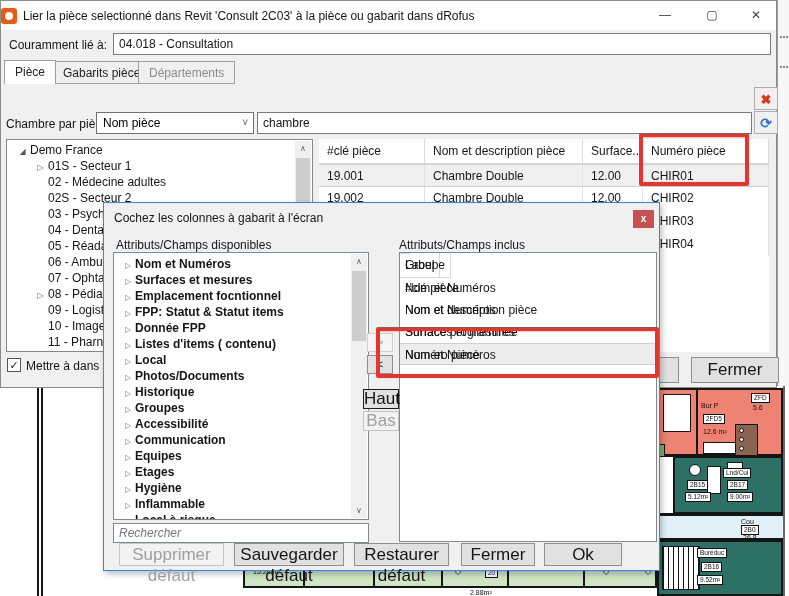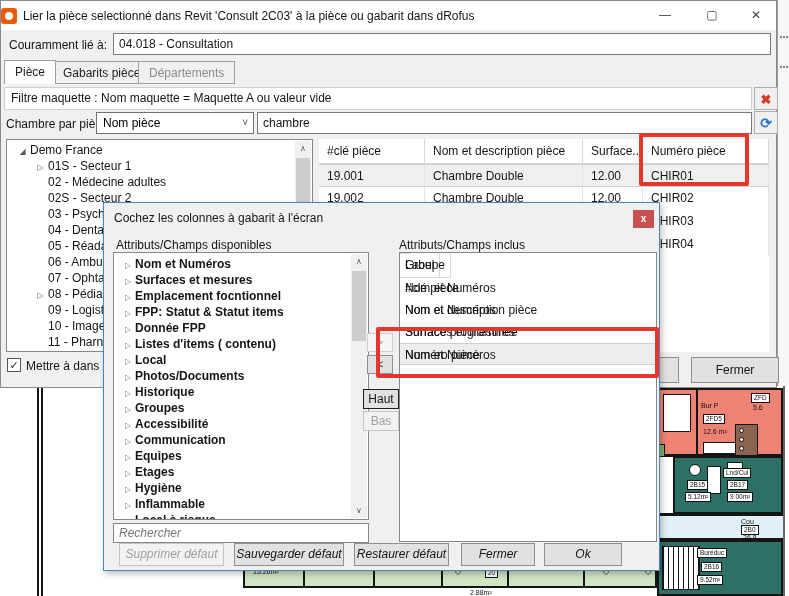--- a/index.html
+++ b/index.html
@@ -72,42 +72,42 @@
 
   
   .rtable { position:absolute; left:318px; top:138px; width:450px; height:213px; background:#fff; font-size:12px; color:#151515; }
   .rrow { display:grid; grid-template-columns:106px 158px 60px 126px; height:23px; line-height:23px; }
   .rrow.head { height:25px; line-height:25px; border-bottom:1px solid #d9d9d9; }
   .rrow > div { padding-left:8px; white-space:nowrap; overflow:hidden; border-right:1px solid #e4e4e4; }
   .rrow.head > div { border-right:1px solid #d9d9d9; }
   .rrow.sel { background:#f0f0f0; border-top:1px solid #d0d0d0; border-bottom:1px solid #d0d0d0; }
 
   .checkbox { position:absolute; width:14px; height:14px; background:#fff; border:1px solid #555; text-align:center; line-height:13px; font-size:11px; color:#222; }
-  .btn { background:#e1e1e1; border:1px solid #8f8f8f; font-size:12px; color:#151515; text-align:center; }
+  .btn { background:#e1e1e1; border:1px solid #8f8f8f; font-size:17px; color:#151515; text-align:center; }
   .btn.disabled { background:#f2f2f2; border-color:#c5c5c5; color:#9f9f9f; }
 
   
   .overlay { position:absolute; left:103px; top:202px; width:557px; height:369px; background:#f0f0f0; border:1px solid #4f81bd; z-index:20; box-shadow:2px 3px 6px rgba(0,0,0,.25); }
   .overlay * { position:absolute; }
   .ov-title { left:10px; top:8px; font-size:12px; color:#151515; white-space:nowrap; }
   .ov-close { left:529px; top:7px; width:21px; height:18px; background:#c75050; color:#fff; font-size:10px; font-weight:bold; text-align:center; line-height:17px; }
   .ov-label { font-size:12px; color:#151515; white-space:nowrap; }
   .avail-list { left:9px; top:49px; width:256px; height:268px; background:#fff; border:1px solid #828790; overflow:hidden; padding-top:3px; }
   .avail-list .aitem { position:relative; height:16px; line-height:16px; font-size:12px; font-weight:bold; color:#151515; padding-left:7px; white-space:nowrap; }
   .avail-list .aitem .texp { display:inline-block; width:14px; font-weight:normal; text-align:center; font-size:8px; color:#808080; }
   .search { left:9px; top:320px; width:256px; height:20px; }
   .search input { width:100%; height:100%; border:1px solid #828790; font-size:12px; font-style:italic; padding:0 5px; color:#333; font-family:"Liberation Sans",sans-serif; outline:none; }
   .inc-table { left:295px; top:49px; width:258px; height:290px; background:#fff; border:1px solid #828790; }
   .inc-table .irow { position:relative; display:grid; grid-template-columns:133px 105px 18px; height:22px; line-height:22px; font-size:12px; color:#151515; }
   .inc-table .irow.head { height:24px; line-height:24px; }
   .inc-table .irow.head > div { text-align:center; border-right:1px solid #d9d9d9; border-bottom:1px solid #d9d9d9; }
   .inc-table .irow > div { padding:0 5px; white-space:nowrap; overflow:hidden; }
   .inc-table .irow.sel { background:#ededed; border-top:1px solid #cfcfcf; border-bottom:1px solid #cfcfcf; }
   .midbtn { width:26px; height:19px; font-size:11px; line-height:17px; }
-  .ov-btnrow .btn { height:23px; line-height:21px;font-style:italic; }
+  .ov-btnrow .btn { height:23px; line-height:21px; }
 
   
   .anno { position:absolute; border:4px solid #e8352b; z-index:30; border-radius:2px; }
 </style>
 </head>
 <body>
 
 <div class="screen">
 
   <div class="plan">
@@ -188,21 +188,20 @@
     <div class="winbtn" style="left:692px">▢</div>
     <div class="winbtn" style="left:736px">✕</div>
 
     <div class="abs label12" style="left:8px; top:37px">Couramment lié à:</div>
     <input class="abs field" style="left: 112px; top: 32px; width: 658px; height: 22px;" readonly="" value="04.018 - Consultation">
 
     <div class="tab active" style="left:3px">Pièce</div>
     <div class="tab" style="left:51px">Gabarits pièce</div>
     <div class="tab disabled" style="left:137px">Départements</div>
 
-    <div class="banner">Filtre maquette : Nom maquette = Maquette A ou valeur vide</div>
     <div class="sqbtn" style="left:753px; top:86px">
       <span class="redx">✖</span>
     </div>
 
     <div class="abs label12" style="left:5px; top:116px">Chambre par pièce</div>
     <div class="combo">
       <span>Nom pièce</span>
       <span class="chev">˅</span>
     </div>
     <input class="abs field" style="left: 256px; top: 111px; width: 495px; height: 22px;" value="chambre">

